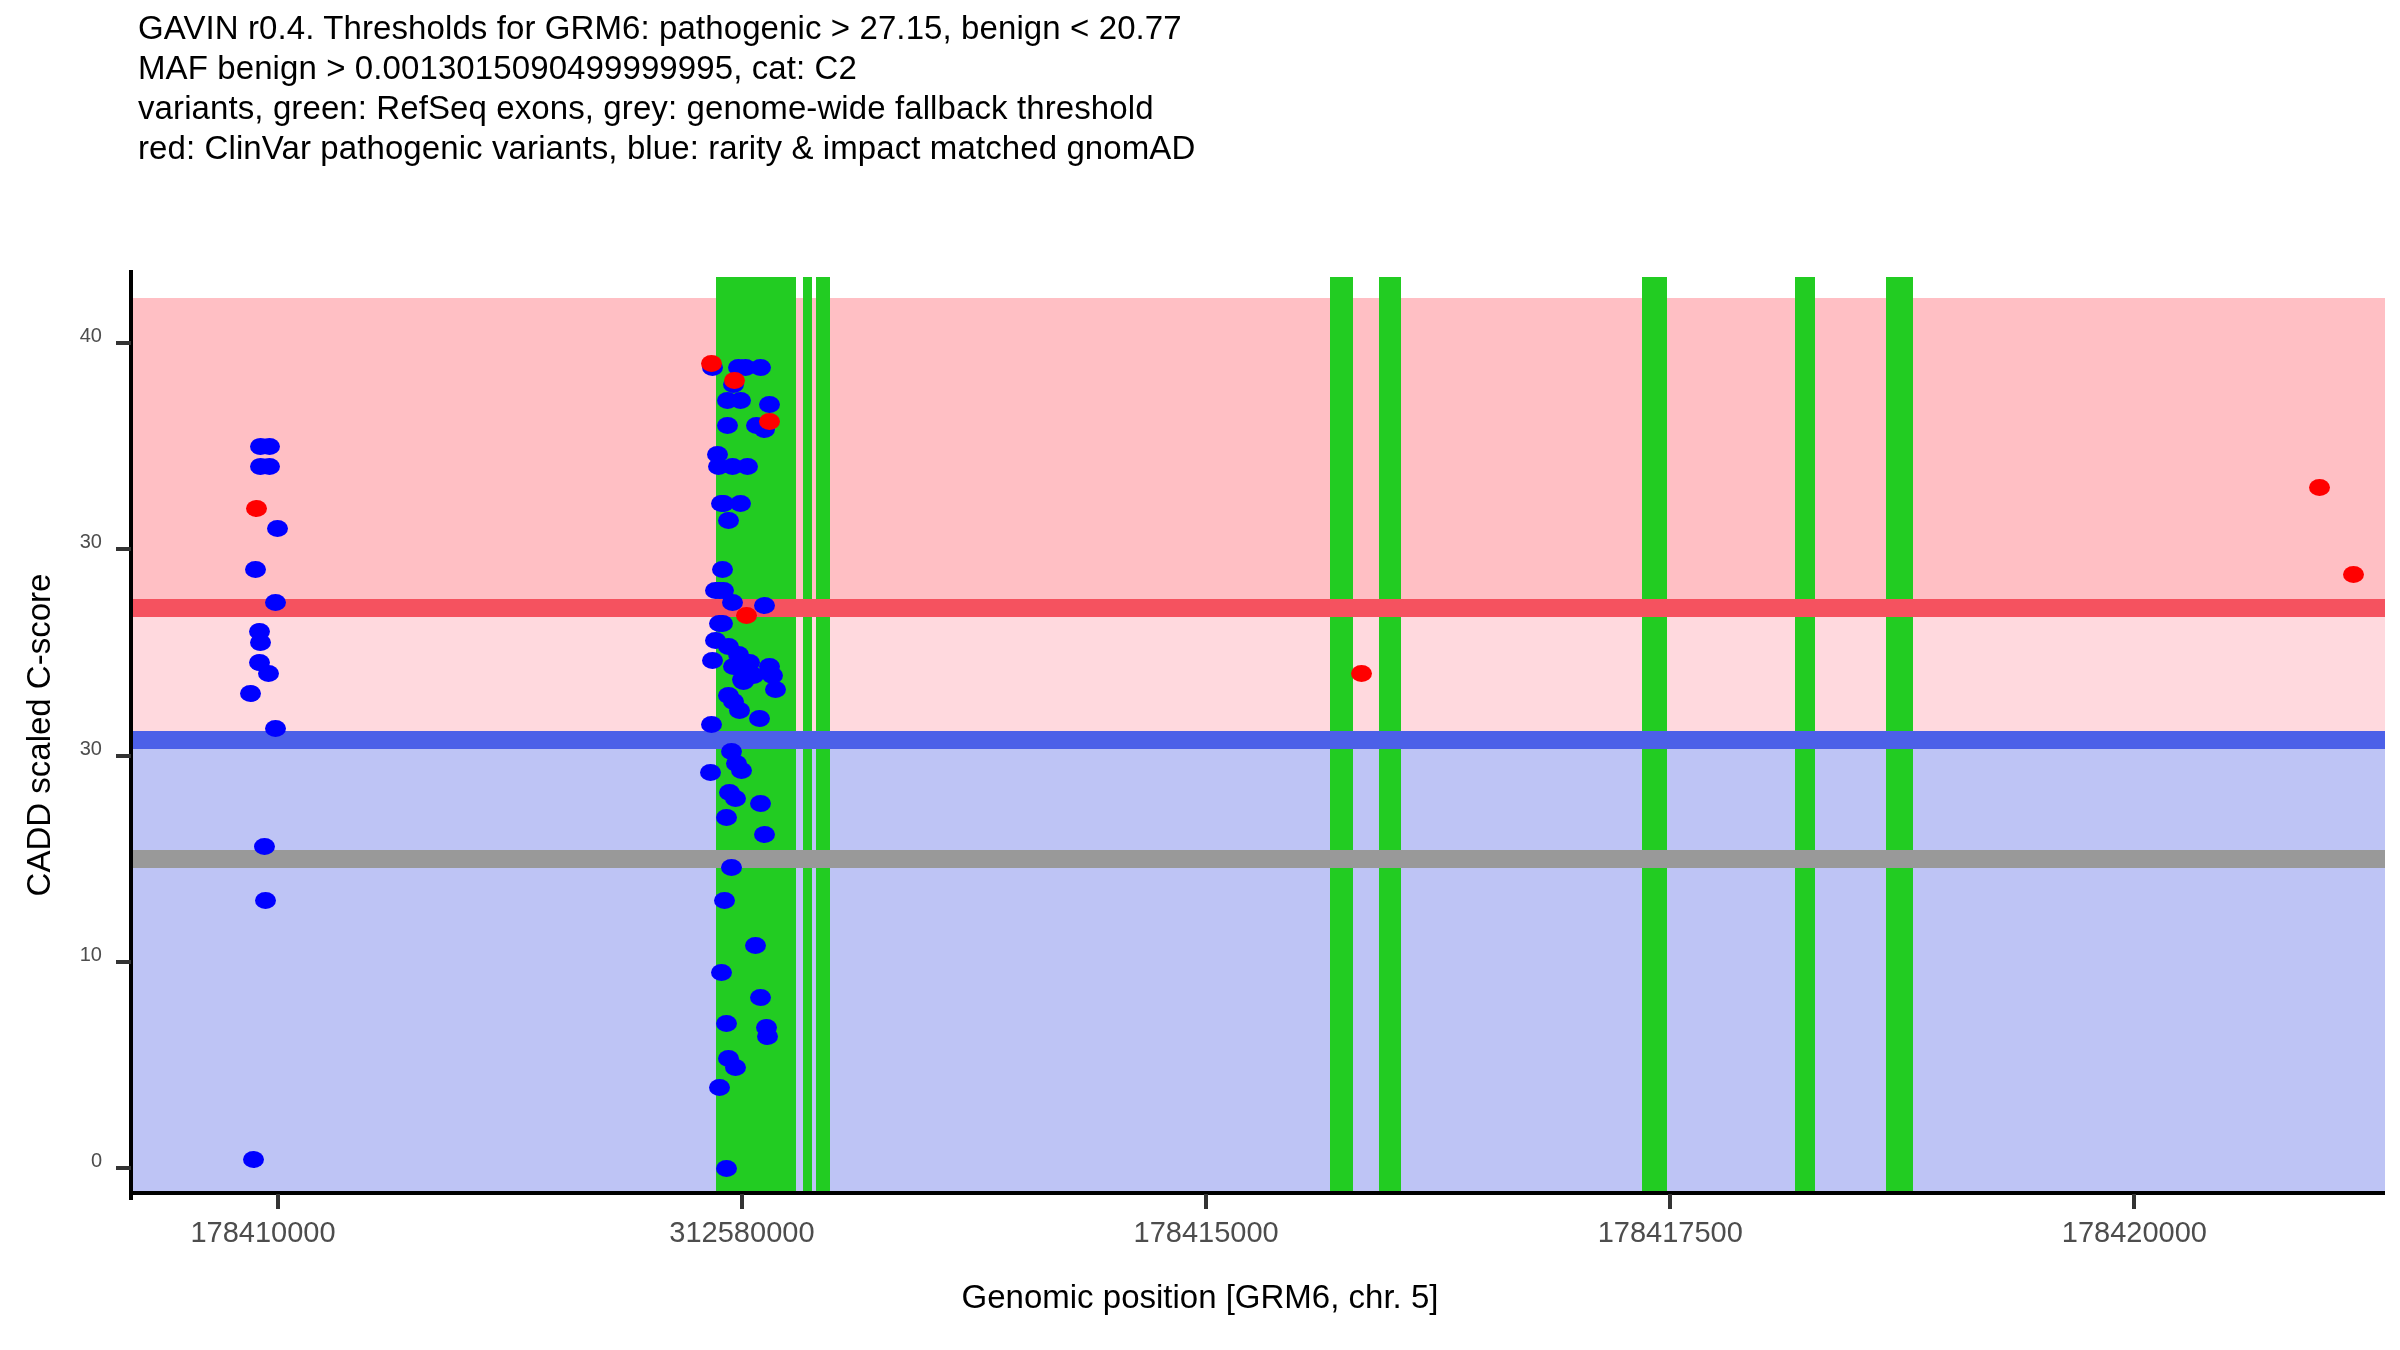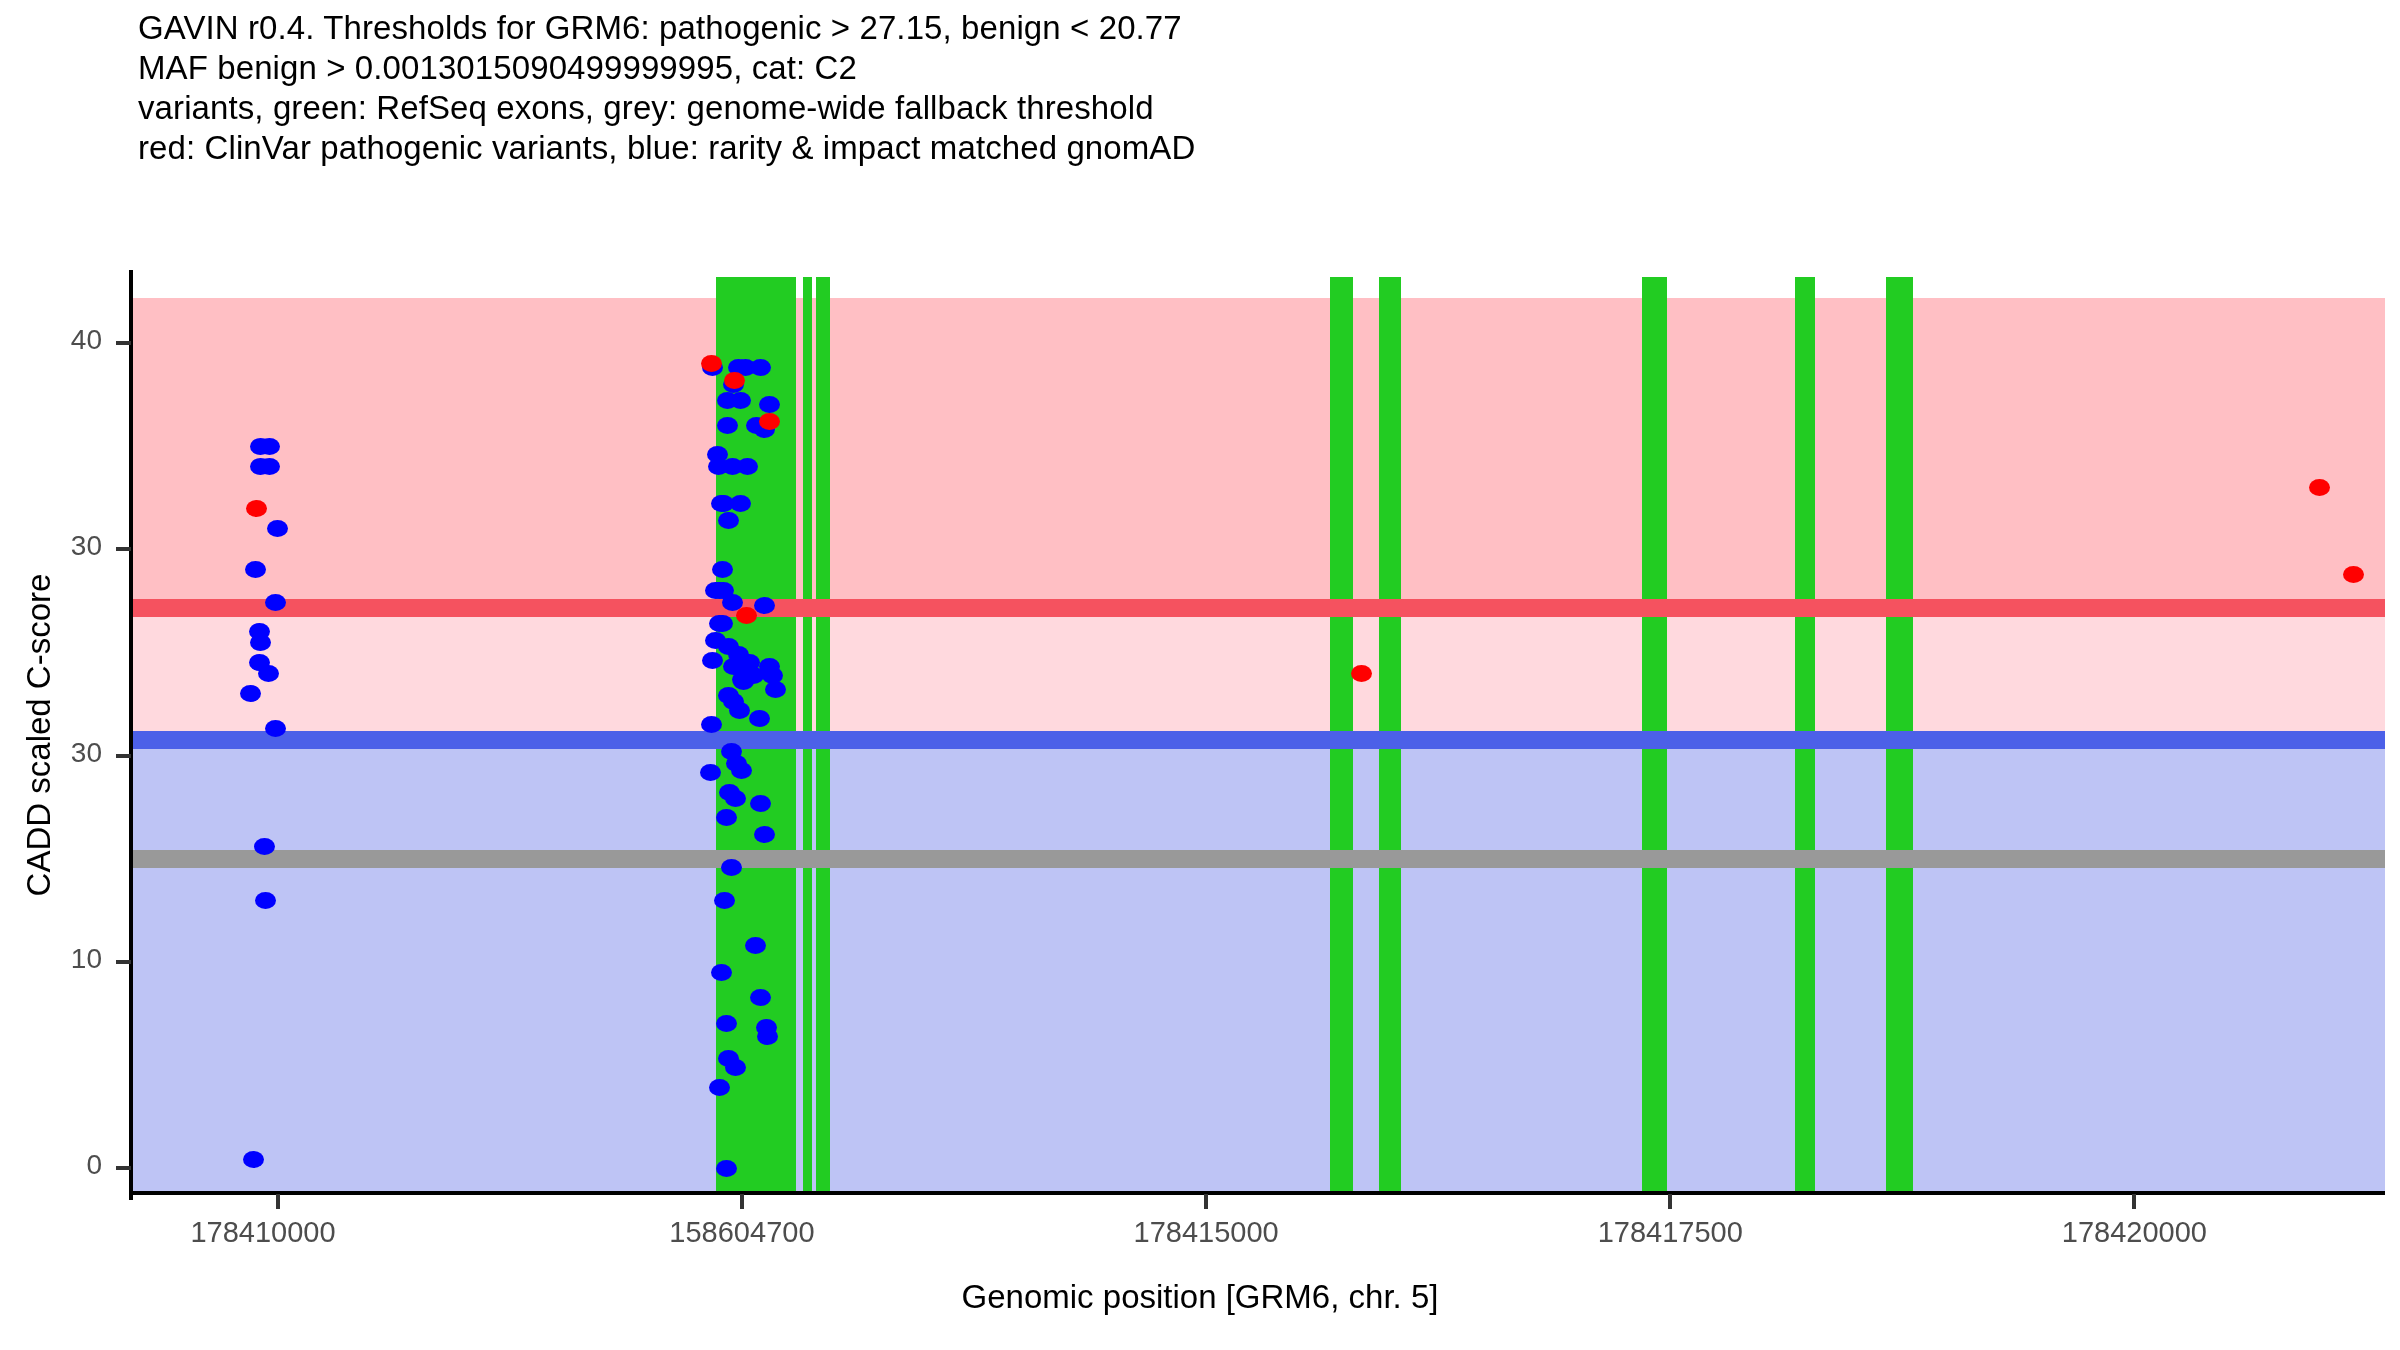--- a/index.html
+++ b/index.html
@@ -95,21 +95,21 @@
     position: absolute;
     left: 116px;
     width: 15px;
     height: 4px;
     background: #333333;
   }
   .y-label {
     position: absolute;
     right: 2298px;
     text-align: right;
-    font-size: 28px;
+    font-size: 20px;
     color: #4d4d4d;
     white-space: nowrap;
   }
   .x-tick {
     position: absolute;
     top: 1194px;
     width: 4px;
     height: 15px;
     background: #333333;
   }
@@ -271,20 +271,20 @@
     <div class="y-label" style="top: 942.937px;">10</div>
     <div class="y-tick" style="top: 753.631px;"></div>
     <div class="y-label" style="top: 736.631px;">30</div>
     <div class="y-tick" style="top: 547.324px;"></div>
     <div class="y-label" style="top: 530.324px;">30</div>
     <div class="y-tick" style="top: 341.018px;"></div>
     <div class="y-label" style="top: 324.018px;">40</div>
     <div class="x-tick" style="left: 275.811px;"></div>
     <div class="x-label" style="left: 263px;">178410000</div>
     <div class="x-tick" style="left: 739.95px;"></div>
-    <div class="x-label" style="left: 741.95px;">158604700</div>
+    <div class="x-label" style="left: 741.95px;">312580000</div>
     <div class="x-tick" style="left: 1204.09px;"></div>
     <div class="x-label" style="left: 1206.09px;">178415000</div>
     <div class="x-tick" style="left: 1668.23px;"></div>
     <div class="x-label" style="left: 1670.23px;">178417500</div>
     <div class="x-tick" style="left: 2132.37px;"></div>
     <div class="x-label" style="left: 2134.37px;">178420000</div>
   </div>
 
 </body></html>

